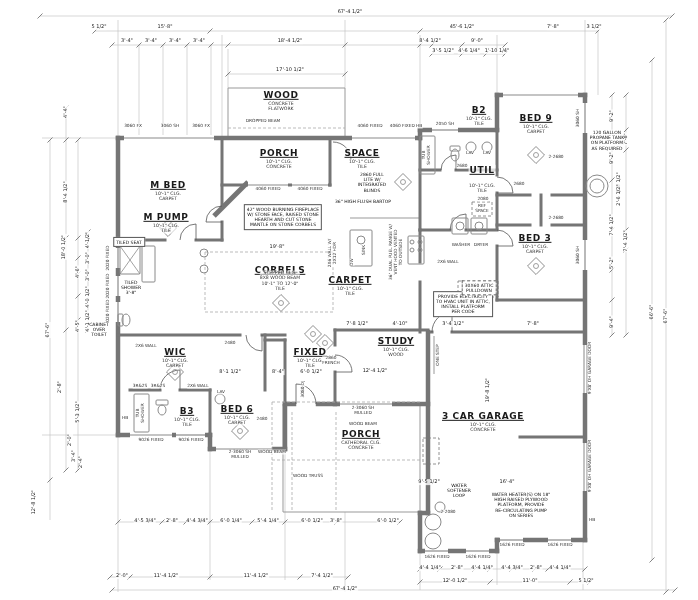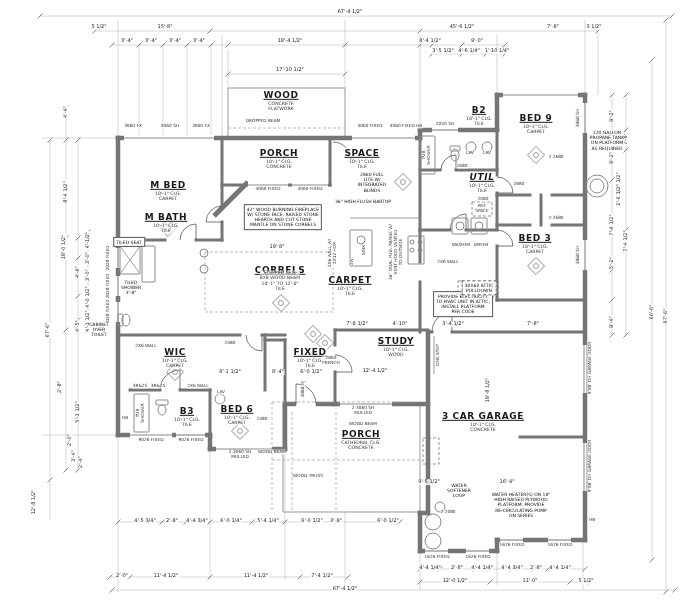--- a/index.html
+++ b/index.html
@@ -374,30 +374,30 @@
 CONCRETE</span>
       <span class="txt room-name" style="left: 362px; top: 153px;">SPACE</span>
       <span class="txt room-sub" style="left: 362px; top: 164px;">10'-1" CLG.
 TILE</span>
       <span class="txt room-name" style="left: 479px; top: 110px;">B2</span>
       <span class="txt room-sub" style="left: 479px; top: 121px;">10'-1" CLG.
 TILE</span>
       <span class="txt room-name" style="left: 536px; top: 118px;">BED 9</span>
       <span class="txt room-sub" style="left: 536px; top: 129px;">10'-1" CLG.
 CARPET</span>
-      <span class="txt room-name" style="left: 482px; top: 177px; font-style: italic;">UTIL</span>
+      <span class="txt room-name" style="left: 482px; top: 170px;">UTIL</span>
       <span class="txt room-sub" style="left: 482px; top: 188px;">10'-1" CLG.
 TILE</span>
       <span class="txt room-name" style="left: 535px; top: 238px;">BED 3</span>
       <span class="txt room-sub" style="left: 535px; top: 249px;">10'-1" CLG.
 CARPET</span>
       <span class="txt room-name" style="left: 168px; top: 185px; text-decoration: underline;">M BED</span>
       <span class="txt room-sub" style="left: 168px; top: 196px;">10'-1" CLG.
 CARPET</span>
-      <span class="txt room-name" style="left: 166px; top: 217px;">M BATH</span>
+      <span class="txt room-name" style="left: 166px; top: 217px;">M PUMP</span>
       <span class="txt room-sub" style="left: 166px; top: 228px;">10'-1" CLG.
 TILE</span>
       <span class="txt room-name" style="left: 280px; top: 270px;">CORBELS</span>
       <span class="txt room-sub" style="left: 280px; top: 281px;">STEPPED CLG.
 8X8 WOOD BEAM
 10'-1" TO 12'-0"
 TILE</span>
       <span class="txt room-name" style="left: 350px; top: 280px;">CARPET</span>
       <span class="txt room-sub" style="left: 350px; top: 291px;">10'-1" CLG.
 TILE</span>

